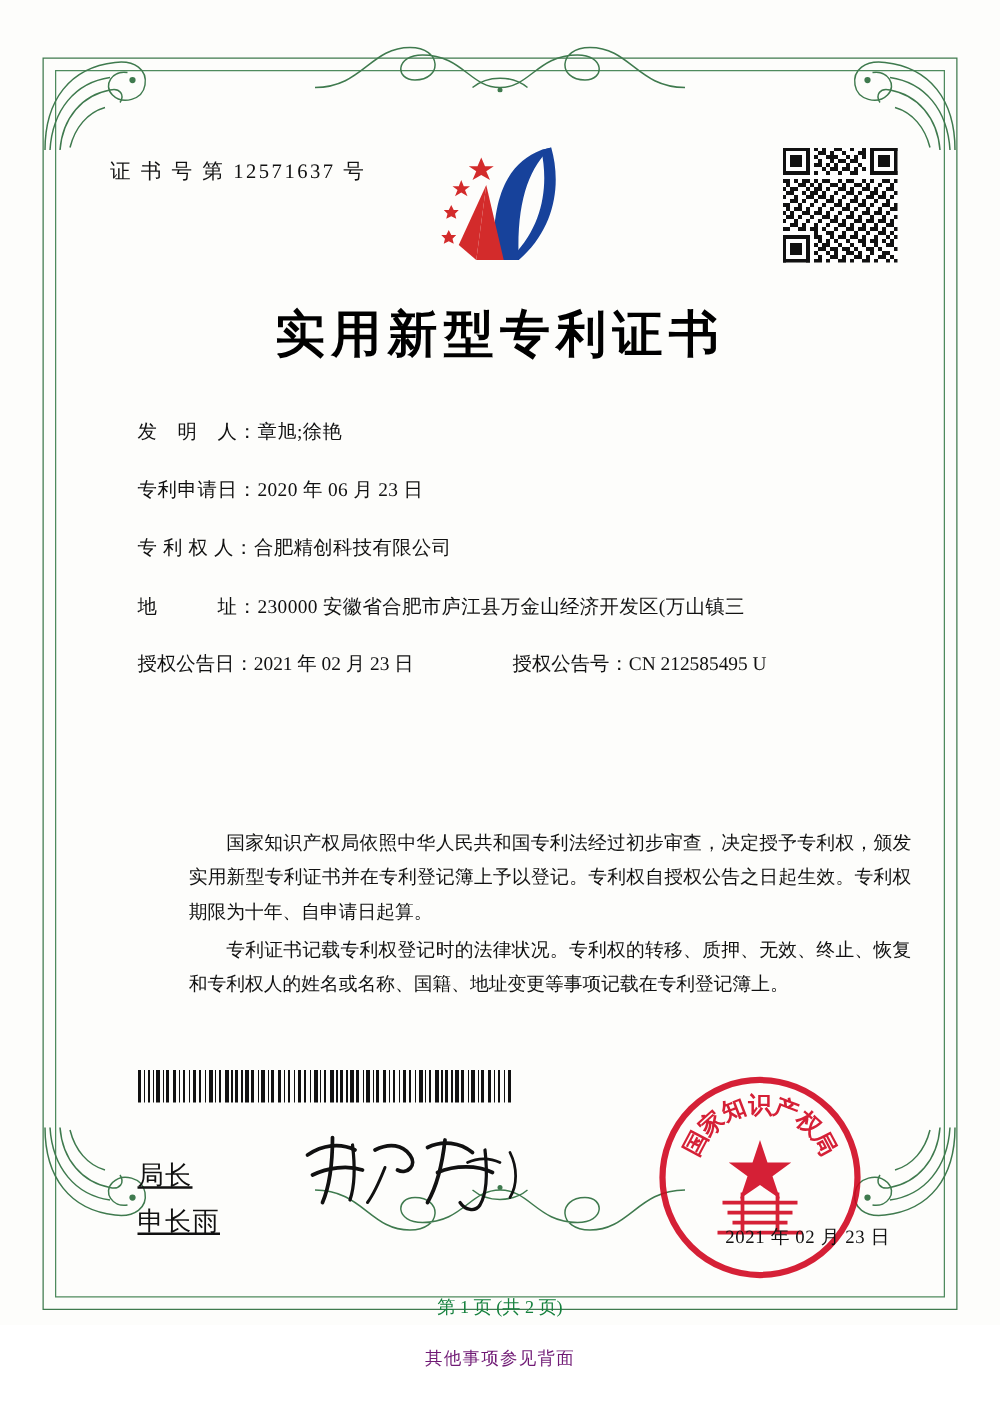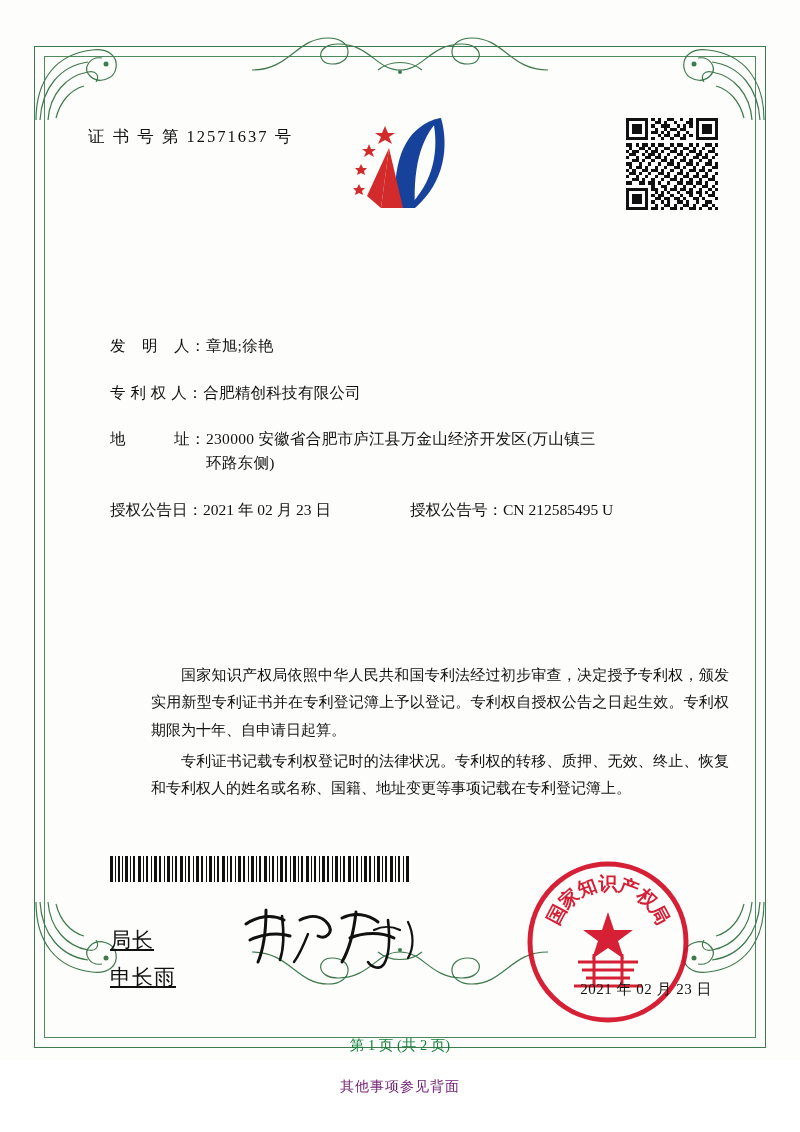--- a/index.html
+++ b/index.html
@@ -518,41 +518,45 @@
           <rect x="14" y="28" width="2" height="1"></rect>
           <rect x="17" y="28" width="1" height="1"></rect>
           <rect x="20" y="28" width="2" height="1"></rect>
           <rect x="23" y="28" width="1" height="1"></rect>
           <rect x="26" y="28" width="1" height="1"></rect>
           <rect x="28" y="28" width="1" height="1"></rect>
       </g>
     </svg>
   </div>
 
+  <div class="title">实用新型专利证书</div>
 
   <div class="fields">
 
 
     <div class="field">
       <span class="lbl">发　明　人：</span>
       <span class="val">章旭;徐艳</span>
     </div>
 
 
+    <div class="field">
+      <span class="lbl">专利申请日：</span>
+      <span class="val">2020 年 06 月 23 日</span>
+    </div>
 
     <div class="field">
       <span class="lbl">专 利 权 人：</span>
       <span class="val">合肥精创科技有限公司</span>
     </div>
 
     <div class="field">
       <span class="lbl">地　　　址：</span>
       <span class="val">
         <span>230000  安徽省合肥市庐江县万金山经济开发区(万山镇三</span>
-        <span class="val2">环路东侧)</span>
       </span>
     </div>
 
     <div class="row-split">
       <span class="seg-left">
         <span class="lbl">授权公告日：</span>
         <span class="val">2021 年 02 月 23 日</span>
       </span>
       <span class="seg-right">
         <span class="lbl">授权公告号：</span>

